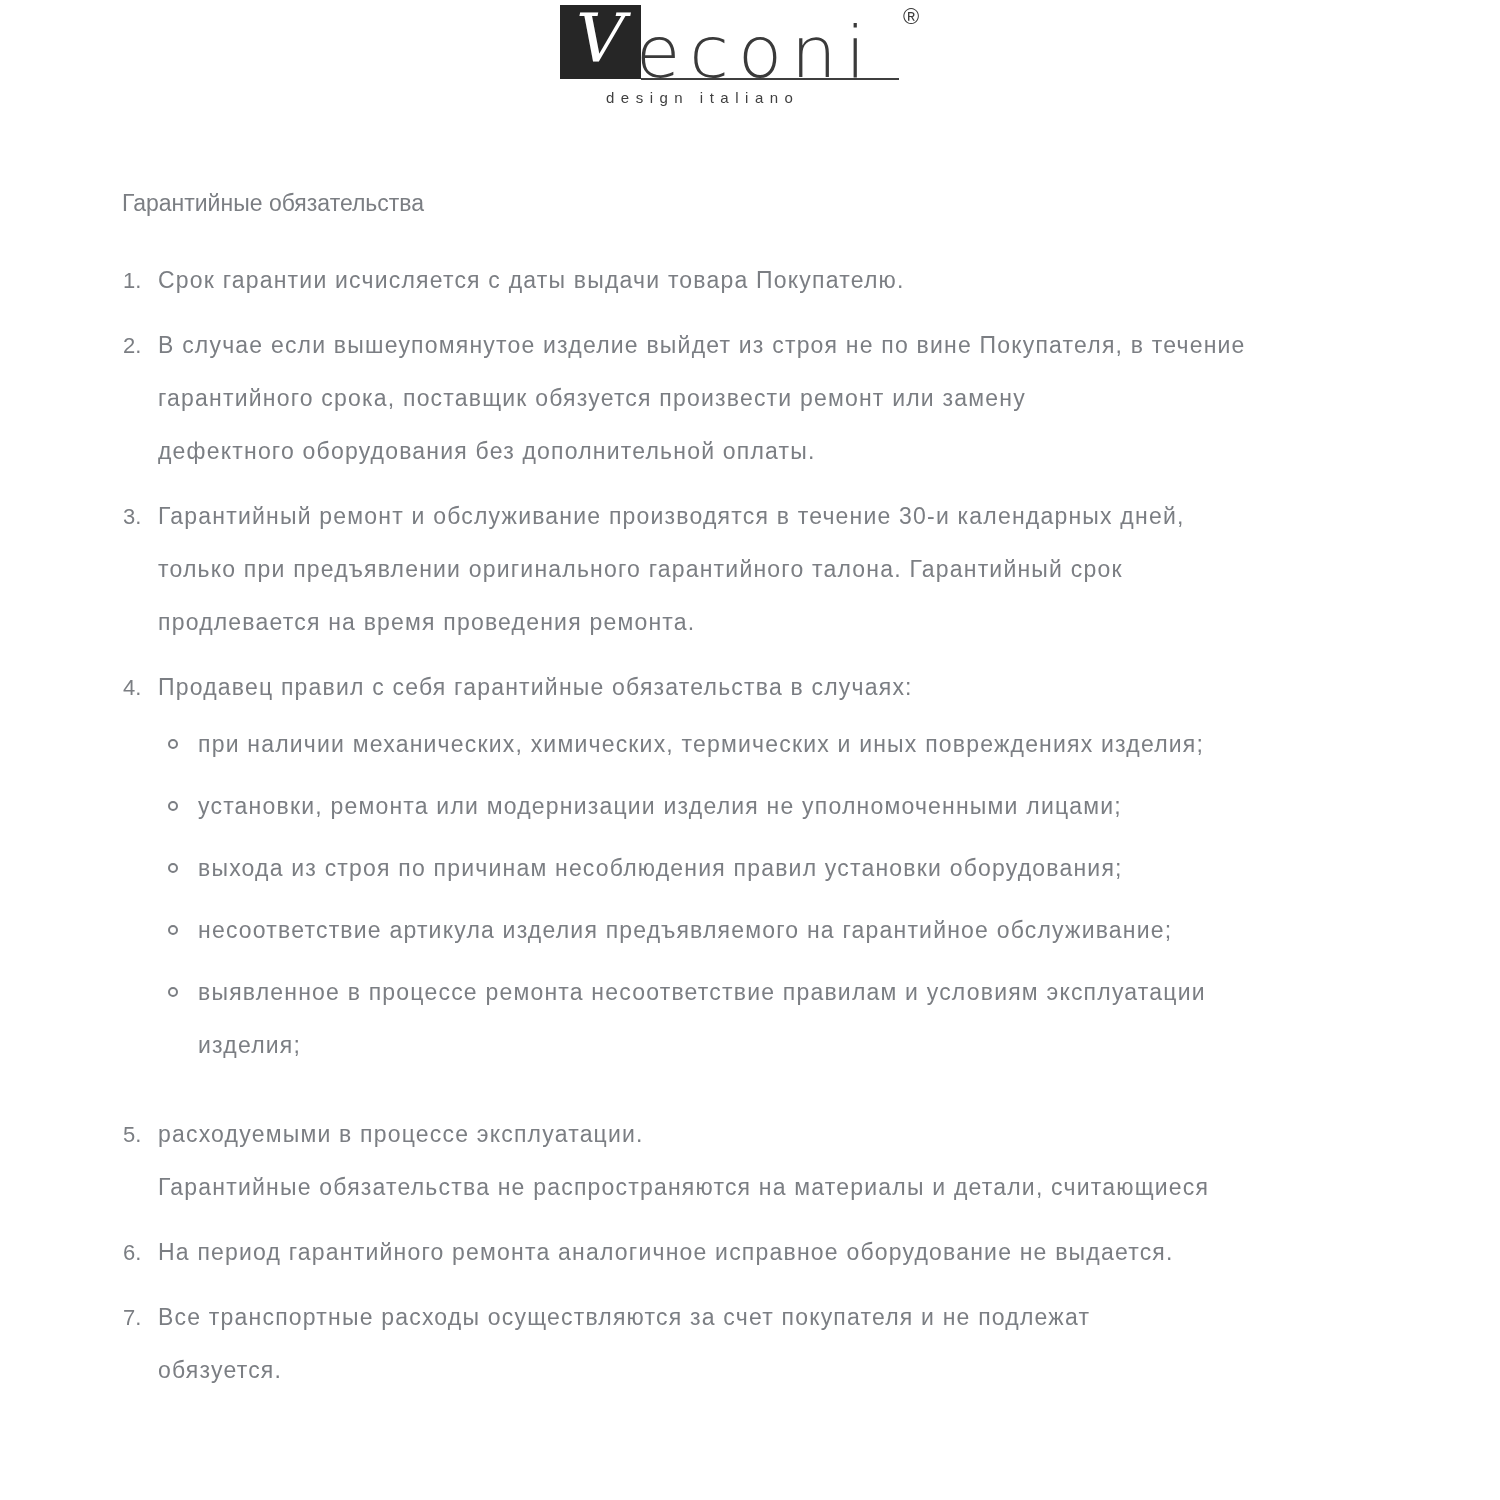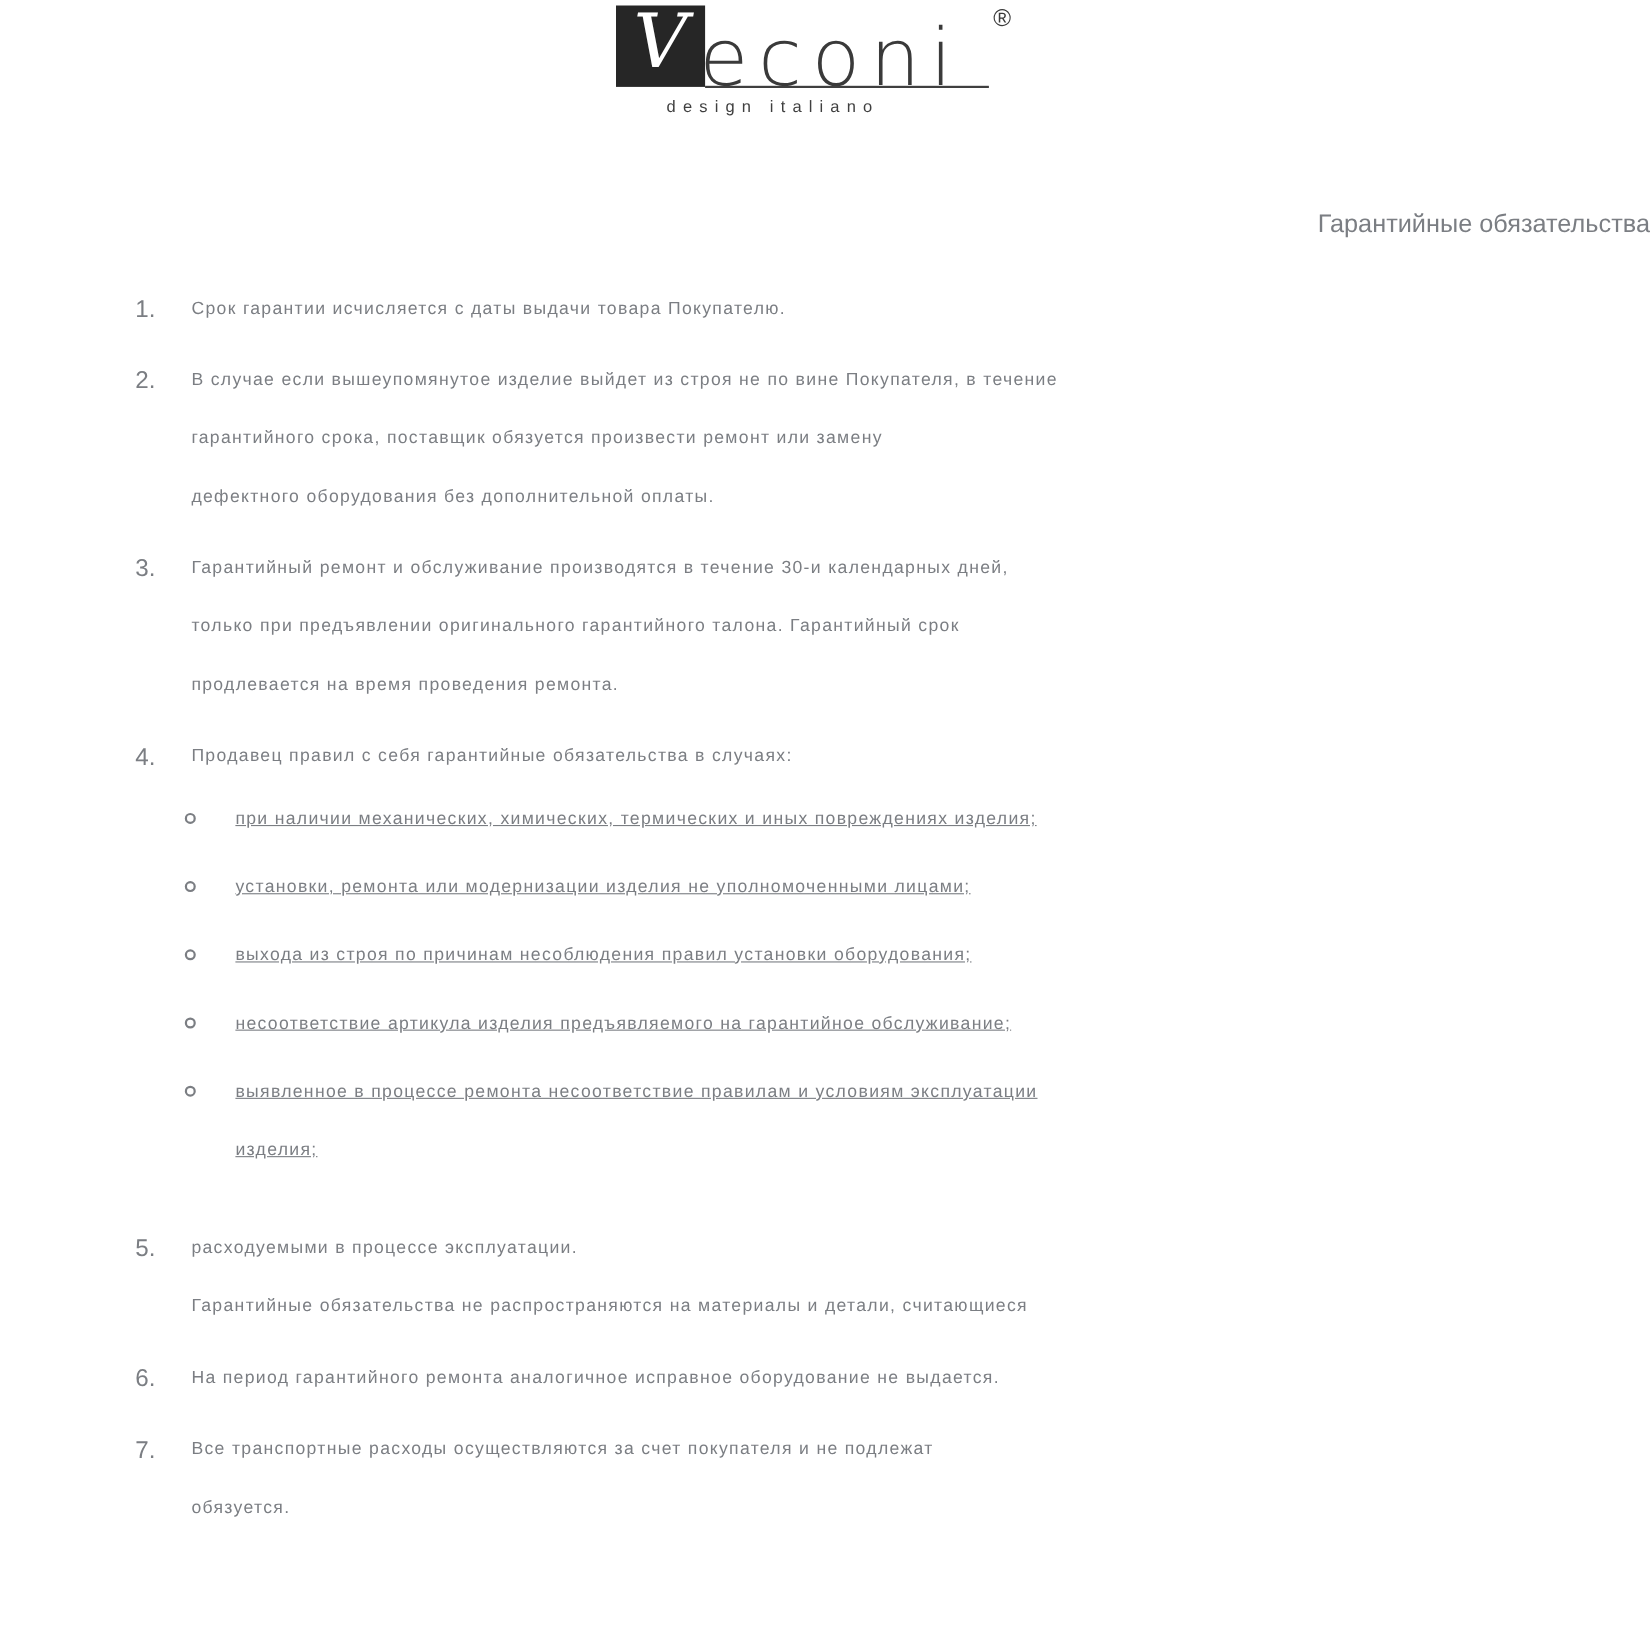--- a/index.html
+++ b/index.html
@@ -39,32 +39,30 @@
     position:absolute; left:46px; top:84px;
     font-size:15px; line-height:24px; letter-spacing:6.5px;
     color:#3f3f3f; white-space:nowrap;
   }
 
   
   .doc-title {
     margin:74px 0 0 122px;
     font-size:23px; line-height:30px; font-weight:400;
     color:#7b7e83;
-    text-align:right;
   }
   .warranty-list { margin:36px 0 0 108px; }
   .item { position:relative; padding-left:50px; margin-bottom:12px; }
   .item .num { position:absolute; left:15px; top:0; line-height:53px; font-size:22px; }
   .line {
-    font-size:16px; line-height:53px; letter-spacing:1.2px;
+    font-size:23px; line-height:53px; letter-spacing:1.2px;
     white-space:nowrap;
-    margin-left:16px;
   }
   .bullets { margin-top:4px; margin-bottom:36px; }
-  .bullet { position:relative; padding-left:40px; margin-bottom:9px;text-decoration:underline; }
+  .bullet { position:relative; padding-left:40px; margin-bottom:9px; }
   .bullet .dot {
     position:absolute; left:10px; top:21px;
     width:8px; height:8px; border:2px solid #7b7e83; border-radius:50%;
     box-sizing:border-box; width:10px; height:10px;
   }
 </style>
 </head>
 <body>
 
 <header class="logo">

